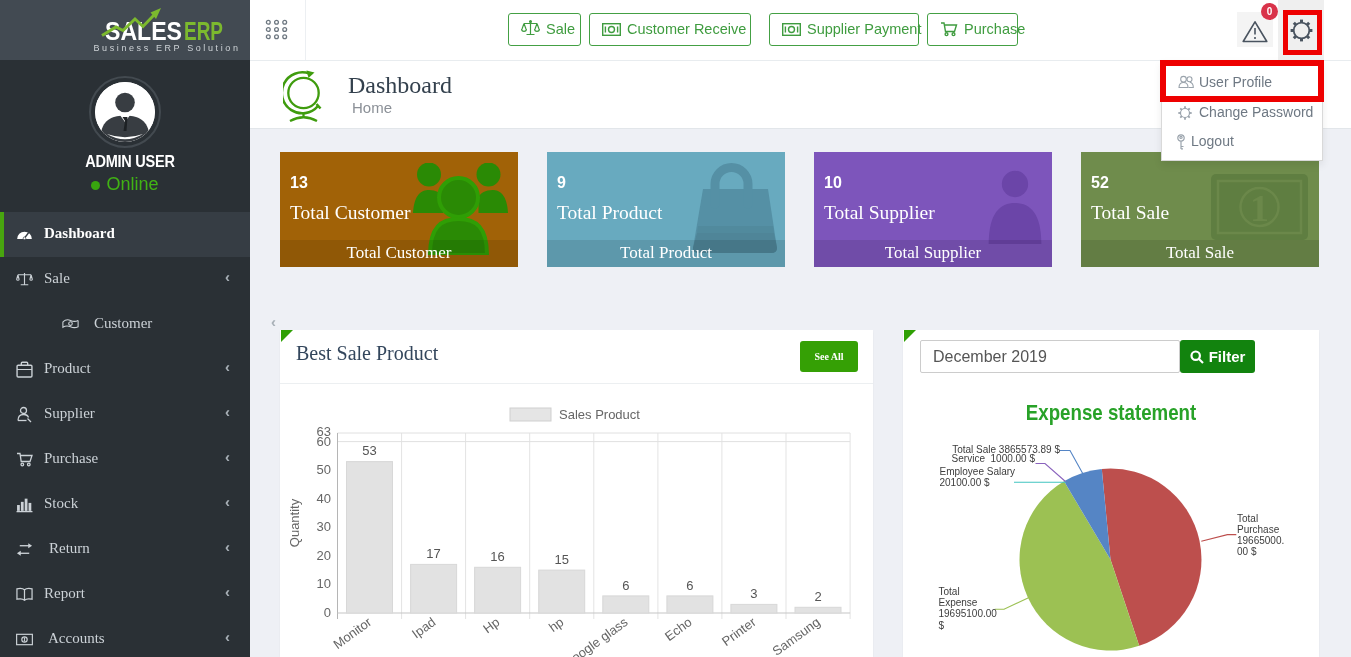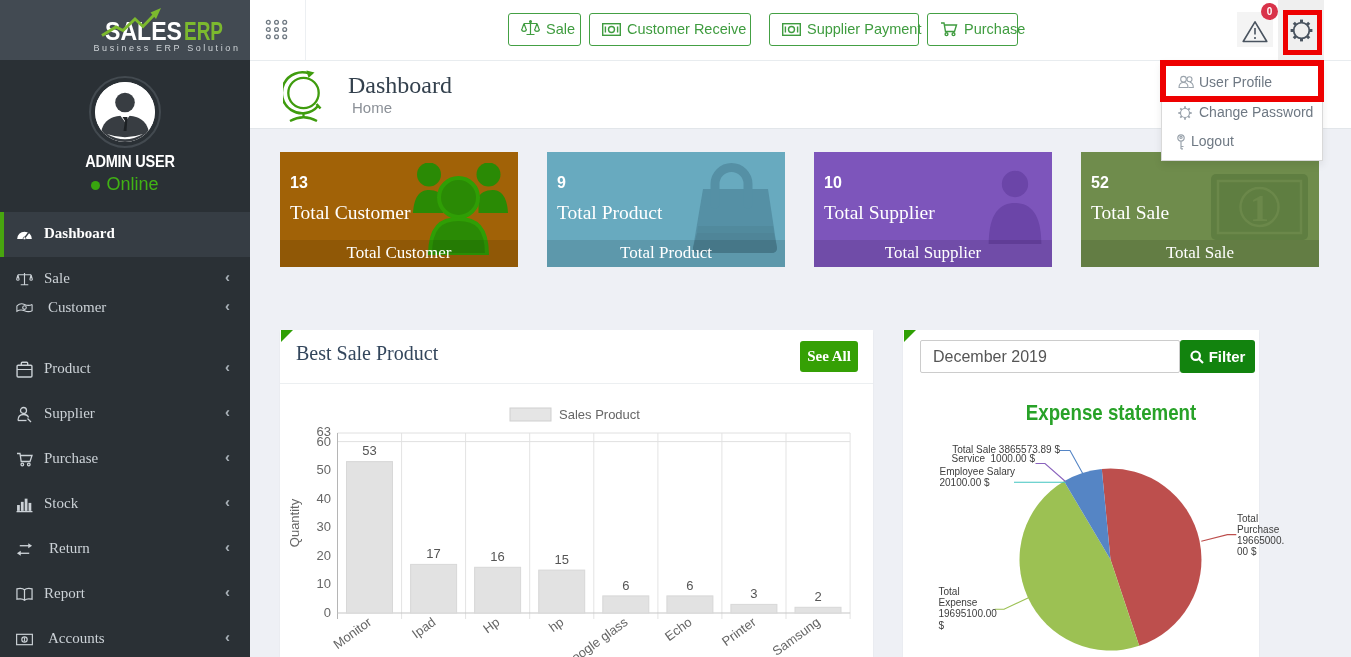--- a/index.html
+++ b/index.html
@@ -45,22 +45,22 @@
   
   .card { position:absolute; top:152px; width:238px; height:115px; color:#fff; overflow:hidden; }
   .card .strip { position:absolute; left:0; top:88px; width:238px; height:27px; background:rgba(0,0,0,0.10); text-align:center; font-family:"Liberation Serif", serif; font-size:17px; line-height:26px; }
   .cico { position:absolute; }
   
   .panel { position:absolute; top:330px; background:#fff; box-shadow:0 1px 2px rgba(0,0,0,0.05); }
   .fold { position:absolute; left:1px; top:0; width:0; height:0; border-top:12px solid #2fa004; border-right:12px solid transparent; }
   #panel1 { left:280px; width:593px; height:327px;padding-left:40px; }
   #p1head { position:absolute; left:0; top:0; width:593px; height:54px; border-bottom:1px solid #eceff1; }
   #p1title { position:absolute; left:16px; top:12px; font-family:"Liberation Serif", serif; font-size:20px; color:#33465c; }
-  #seeall { position:absolute; left:520px; top:11px; width:58px; height:31px; background:#35a005; color:#fff; border-radius:3px; font-family:"Liberation Serif", serif; font-size:15px; font-weight:bold; text-align:center; line-height:31px; }
-  #panel2 { left:903px; width:356px; height:327px; }
+  #seeall { position:absolute; left:520px; top:11px; width:58px; height:31px; background:#35a005; color:#fff; border-radius:3px; font-family:"Liberation Serif", serif; font-size:10px; font-weight:bold; text-align:center; line-height:31px; }
+  #panel2 { left:903px; width:416px; height:327px; }
   #mofield { position:absolute; left:17px; top:10px; width:260px; height:33px; border:1px solid #ccc; border-radius:2px; font-size:16px; color:#555; line-height:31px; padding-left:12px; background:#fff; }
   #filterbtn { position:absolute; left:277px; top:10px; width:75px; height:33px; background:#12830e; border-radius:3px; color:#fff; font-size:15px; font-weight:bold; text-align:center; line-height:33px; }
   #exptitle { position:absolute; left:0; top:70px; width:416px; text-align:center; font-size:22px; font-weight:bold; color:#28a228; transform:scaleX(0.85); }
   .plabel { position:absolute; font-size:10px; line-height:11.2px; color:#3d3d3d; }
 </style>
 </head>
 <body>
   <div id="sidebar"></div>
   <div id="logo">
     <svg width="250" height="60" viewBox="0 0 250 60">
@@ -93,21 +93,21 @@
       </svg>
       <span class="mtxt">Dashboard</span>
     </div>
     <div class="mitem" style="top:257px;">
       <svg class="mico" width="19" height="17" viewBox="0 0 18 16" fill="none" stroke="#ccd2d7" stroke-width="1.2">
         <path d="M9,1 L9,13 M5,13.5 L13,13.5 M2,3 L16,3 M2,3 L0.7,8 M2,3 L3.3,8 M0.5,8 A1.8,1.8 0 0 0 3.5,8 M16,3 L14.7,8 M16,3 L17.3,8 M14.5,8 A1.8,1.8 0 0 0 17.5,8"></path>
       </svg>
       <span class="mtxt">Sale</span>
       <span class="chev">‹</span>
     </div>
-    <div class="mitem" style="top:286px;">
+    <div class="mitem" style="top:302px;margin-left:46px;">
       <svg class="mico" width="19" height="16" viewBox="0 0 19 16" fill="none" stroke="#ccd2d7" stroke-width="1.2">
         <path d="M1,5 Q5,1.5 9.5,3.5 Q14,5.5 18,3.5"></path>
         <path d="M1,5 L1,11 Q5,8.5 9.5,10.5 Q14,12.5 18,10.5 L18,3.5"></path>
         <circle cx="9.5" cy="7" r="2"></circle>
       </svg>
       <span class="mtxt" style="left:48px;">Customer</span>
       <span class="chev">‹</span>
     </div>
     <div class="mitem" style="top:347px;">
       <svg class="mico" width="16" height="16" viewBox="0 0 16 16" fill="none" stroke="#ccd2d7" stroke-width="1.3">

